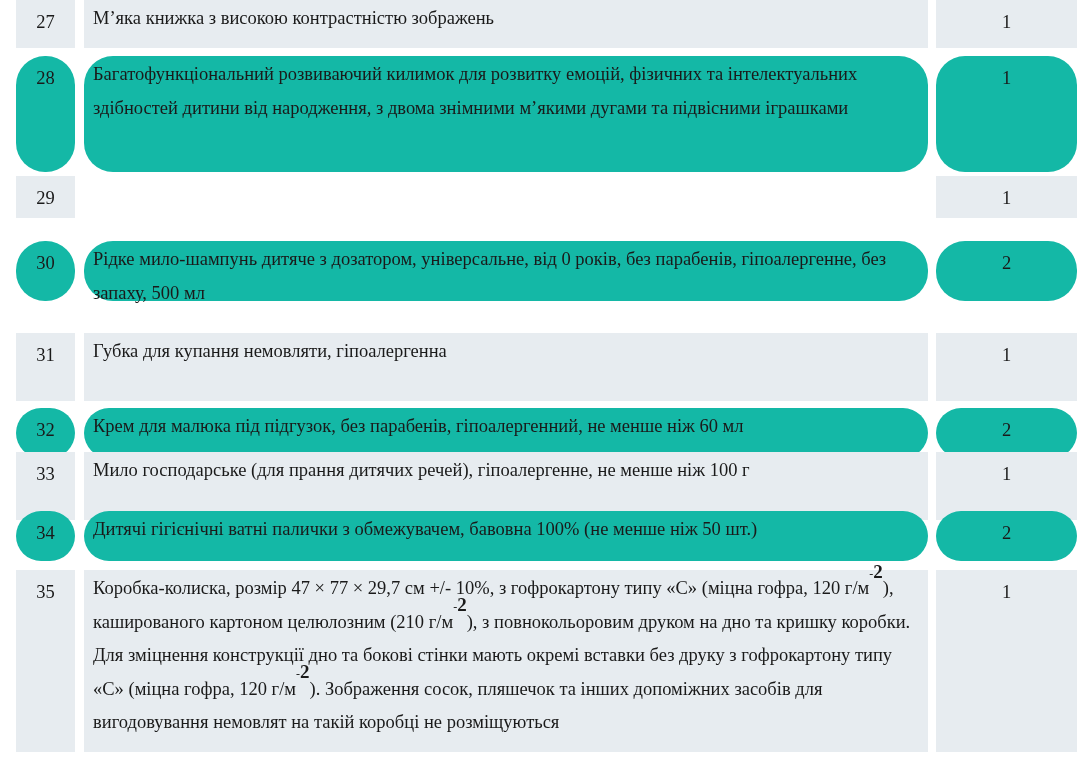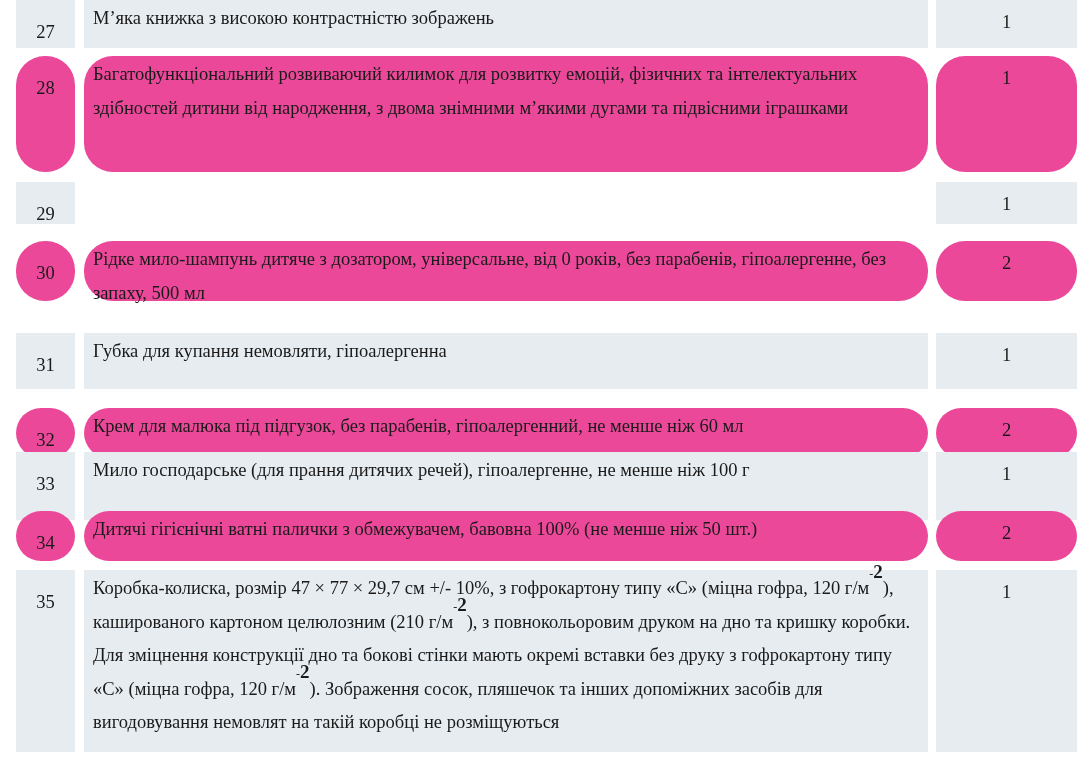--- a/index.html
+++ b/index.html
@@ -1,25 +1,25 @@
 <!DOCTYPE html>
 <html><head>
 <meta charset="utf-8">
 <style>
   html, body { margin: 0; padding: 0; background: #ffffff; }
   body { width: 1087px; height: 757px; overflow: hidden; position: relative;
          font-family: "Liberation Serif", "DejaVu Serif", serif; color: #1a1a1a; }
   .table { position: absolute; left: 16px; top: 0; width: 1061px; }
   .row { position: absolute; left: 0; width: 1061px; }
   .cell { position: absolute; top: 0; bottom: 0; box-sizing: border-box; font-size: 18.5px; line-height: 33.5px; }
-  .c-num { left: 0; width: 59px; text-align: center; padding-top: 16px; }
+  .c-num { left: 0; width: 59px; text-align: center; padding-top: 6px; }
   .c-desc { left: 68px; width: 844px; padding: 2px 10px 0 9px; }
   .c-qty { left: 920px; width: 141px; text-align: center; padding-top: 6px; }
   .grey .cell { background: #e7ecf0; }
-  .yellow .cell { background: #ec4899; border-radius: 29px; }
+  .yellow .cell { background: #14b8a6; border-radius: 29px; }
   sup.exp { font-size: 0; line-height: 0; position: relative; top: -2px; }
   sup.exp .minus { font-size: 12px; vertical-align: 7px; }
   sup.exp .two { font-size: 19px; font-weight: bold; vertical-align: 7px; }
 </style>
 </head>
 <body>
 
 <div class="table">
 
   <div class="row grey" style="top:0px;height:48px;">
@@ -27,32 +27,32 @@
     <div class="cell c-desc">М’яка книжка з високою контрастністю зображень</div>
     <div class="cell c-qty">1</div>
   </div>
 
   <div class="row yellow" style="top:56px;height:116px;">
     <div class="cell c-num">28</div>
     <div class="cell c-desc">Багатофункціональний розвиваючий килимок для розвитку емоцій, фізичних та інтелектуальних здібностей дитини від народження, з двома знімними м’якими дугами та підвісними іграшками</div>
     <div class="cell c-qty">1</div>
   </div>
 
-  <div class="row grey" style="top:182px;height:42px;">
+  <div class="row grey" style="top:176px;height:42px;">
     <div class="cell c-num">29</div>
     <div class="cell c-qty">1</div>
   </div>
 
   <div class="row yellow" style="top:241px;height:60px;">
     <div class="cell c-num">30</div>
     <div class="cell c-desc">Рідке мило-шампунь дитяче з дозатором, універсальне, від 0 років, без парабенів, гіпоалергенне, без запаху, 500 мл</div>
     <div class="cell c-qty">2</div>
   </div>
 
-  <div class="row grey" style="top:333px;height:56px;">
+  <div class="row grey" style="top:333px;height:68px;">
     <div class="cell c-num">31</div>
     <div class="cell c-desc">Губка для купання немовляти, гіпоалергенна</div>
     <div class="cell c-qty">1</div>
   </div>
 
   <div class="row yellow" style="top:408px;height:50px;">
     <div class="cell c-num">32</div>
     <div class="cell c-desc">Крем для малюка під підгузок, без парабенів, гіпоалергенний, не менше ніж 60 мл</div>
     <div class="cell c-qty">2</div>
   </div>

